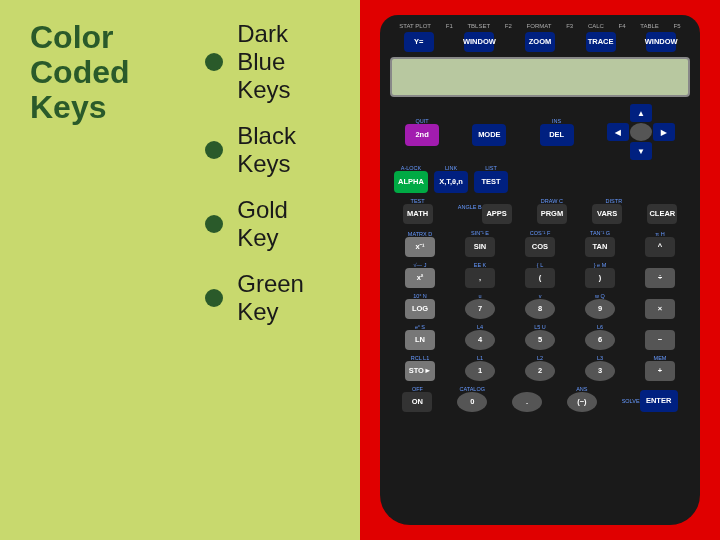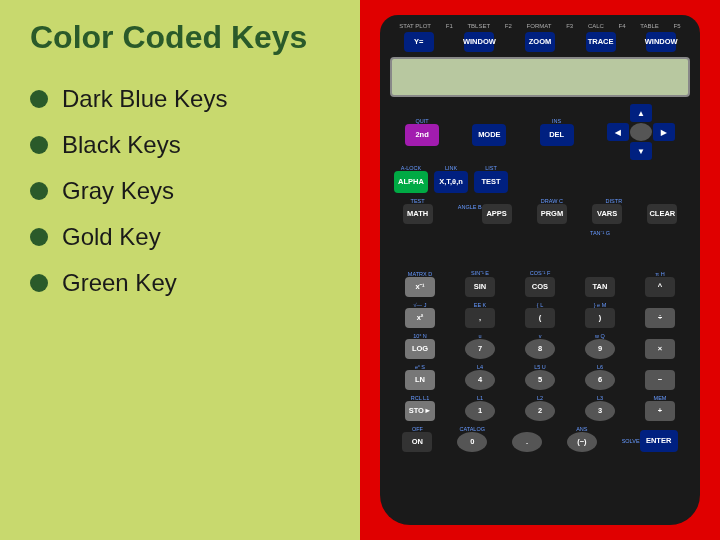--- a/index.html
+++ b/index.html
@@ -13,21 +13,21 @@
       overflow: hidden;
     }
 
     
     .left-panel {
       width: 360px;
       height: 540px;
       background: #c8d96e;
       padding: 20px 30px;
       display: flex;
-      flex-direction: column;
+      flex-direction: row;
       justify-content: flex-start;
     }
     .page-title {
       font-size: 32px;
       font-weight: bold;
       color: #2a5a2a;
       margin-bottom: 30px;
       line-height: 1.1;
     }
     .key-list {
@@ -199,24 +199,20 @@
 <div class="left-panel">
   <h1 class="page-title">Color Coded Keys</h1>
   <ul class="key-list">
     <li>
       <span class="bullet"></span>
       <span>Dark Blue Keys</span>
     </li>
     <li>
       <span class="bullet"></span>
       <span>Black Keys</span>
-    </li>
-    <li>
-      <span class="bullet"></span>
-      <span>Gray Keys</span>
     </li>
     <li>
       <span class="bullet"></span>
       <span>Gold Key</span>
     </li>
     <li>
       <span class="bullet"></span>
       <span>Green Key</span>
     </li>
   </ul>
@@ -361,21 +357,21 @@
         <div class="key key-black key-sm">
             <span class="key-main">SIN</span>
           </div>
       </div>
       <div style="display:flex;flex-direction:column;align-items:center;">
         <span class="sub-label">COS⁻¹ F</span>
         <div class="key key-black key-sm">
             <span class="key-main">COS</span>
           </div>
       </div>
-      <div style="display:flex;flex-direction:column;align-items:center;gap:40px;">
+      <div style="display:flex;flex-direction:column;align-items:center;">
         <span class="sub-label">TAN⁻¹ G</span>
         <div class="key key-black key-sm">
             <span class="key-main">TAN</span>
           </div>
       </div>
       <div style="display:flex;flex-direction:column;align-items:center;">
         <span class="sub-label">π H</span>
         <div class="key key-black key-sm">
             <span class="key-main">^</span>
           </div>

